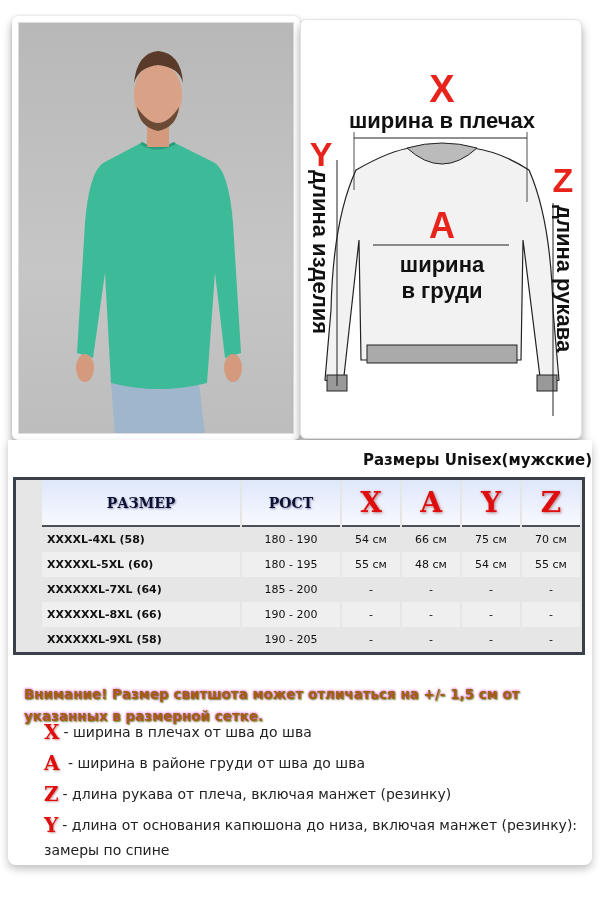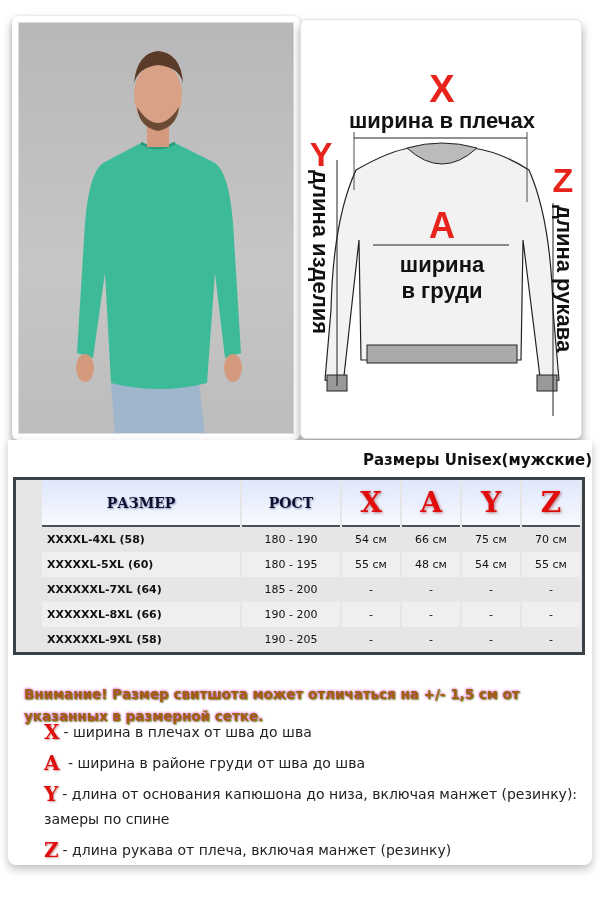--- a/index.html
+++ b/index.html
@@ -180,19 +180,19 @@
   <div class="notice">Внимание! Размер свитшота может отличаться на +/- 1,5 см от указанных в размерной сетке.</div>
 
   <div class="legend">
     <div class="row">
       <span class="ltr">X</span><span>- ширина в плечах от шва до шва</span>
     </div>
     <div class="row">
       <span class="ltr">A</span><span> - ширина в районе груди от шва до шва</span>
     </div>
     <div class="row">
-      <span class="ltr">Y</span><span>- длина от основания капюшона до низа, включая манжет (резинку): замеры по спине</span>
+      <span class="ltr">Z</span><span>- длина рукава от плеча, включая манжет (резинку)</span>
     </div>
     <div class="row">
-      <span class="ltr">Z</span><span>- длина рукава от плеча, включая манжет (резинку)</span>
+      <span class="ltr">Y</span><span>- длина от основания капюшона до низа, включая манжет (резинку): замеры по спине</span>
     </div>
   </div>
 </div>
 
 </body></html>

